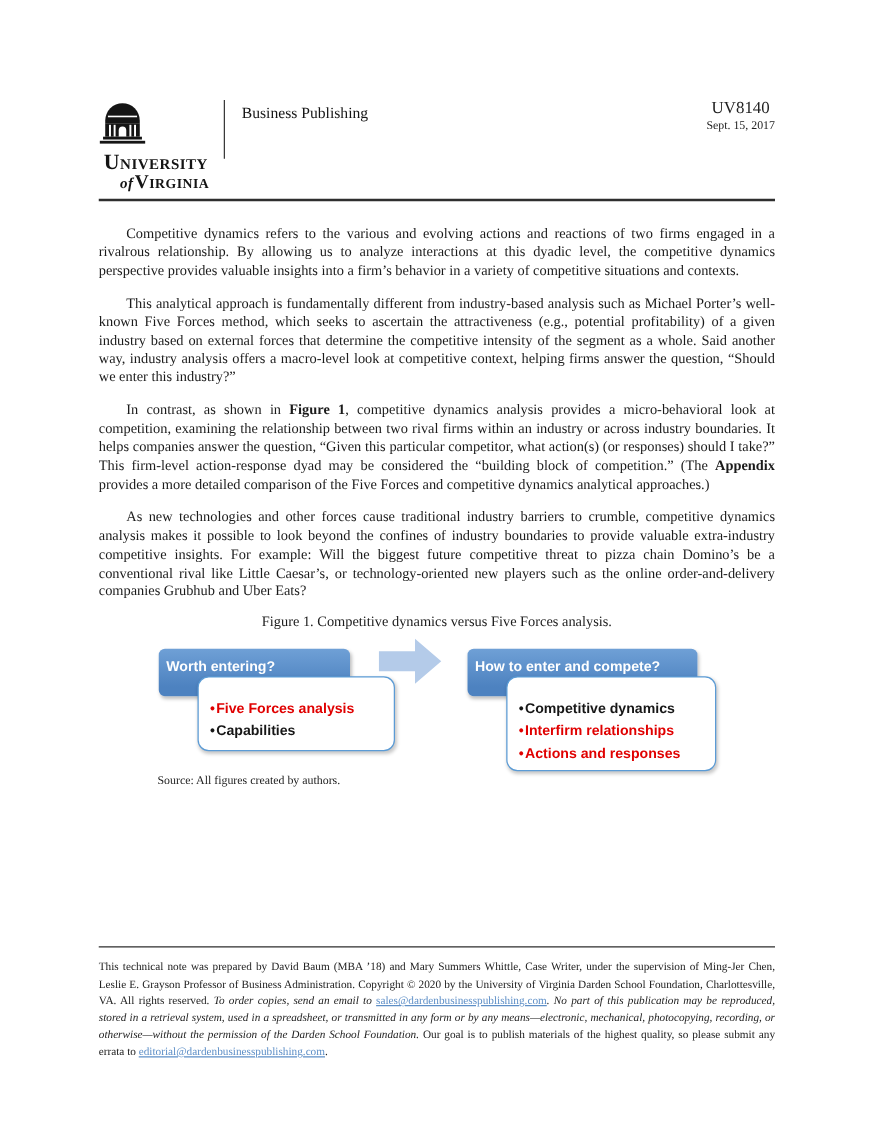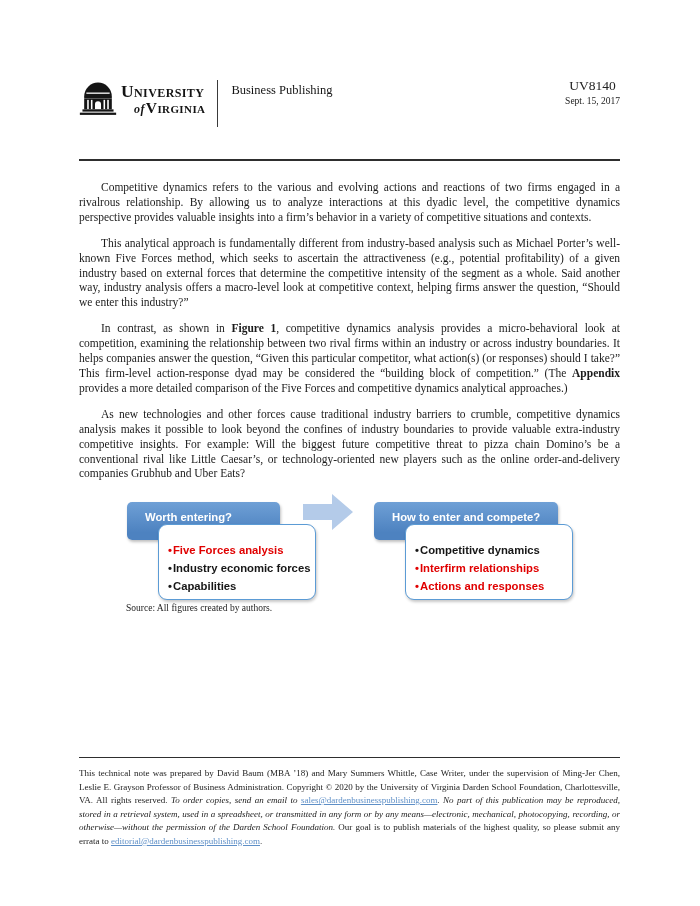--- a/index.html
+++ b/index.html
@@ -3,21 +3,21 @@
 <meta charset="utf-8">
 <style>
   html,body{margin:0;padding:0;background:#ffffff;}
   .page{
     position:relative; width:700px; height:906px; background:#ffffff;
     box-sizing:border-box; padding:0 80px 0 79px; overflow:hidden;
     font-family:"Liberation Serif", serif; color:#1b1b1b;
   }
   
   .header{margin-top:79px; height:52px; display:flex; align-items:flex-start;}
-  .uva-logo{display:flex; align-items:flex-start;}
+  .uva-logo{display:flex; align-items:flex-start;flex-direction:column;}
   .rotunda{width:38px; height:36px; margin-top:2px;}
   .wordmark{margin-left:4px; margin-top:4px; font-weight:bold; color:#141414; line-height:1;}
   .wm1{font-variant:small-caps; font-size:17.5px; letter-spacing:.4px;}
   .wm2{font-variant:small-caps; font-size:15.5px; letter-spacing:.4px; padding-left:13px; margin-top:-1px;}
   .wm-of{font-variant:normal; font-style:italic; font-size:12px; margin-right:1px;}
   .hdr-divider{width:1px; background:#3a3a3a; height:47px; margin:1px 13px 0 12px;}
   .darden{margin-top:1px;}
   .darden-name{font-size:25px; font-weight:bold; letter-spacing:1.2px; line-height:1; color:#141414;}
   .darden-sub{font-size:12.5px; margin-top:3px; color:#141414;}
   .doc-meta{margin-left:auto; text-align:center; color:#222; line-height:1.35; margin-top:-2px;}
@@ -38,21 +38,21 @@
   .para-first{margin-top:19px;}
   .para b{font-weight:bold;}
   
   .fig-caption{font-size:11.5px; text-align:center; margin-top:11px;}
   .fig-canvas{position:relative; height:104px; margin-top:5px;}
   .qbox{
     position:absolute; border-radius:5px; color:#fff;
     font-family:"Liberation Sans", sans-serif; font-weight:bold; font-size:11.3px;
     background:linear-gradient(180deg, var(--header-box-blue-light) 0%, var(--header-box-blue) 80%);
     box-shadow:1px 2px 3px rgba(0,0,0,.25);
-    padding:9px 0 0 18px; box-sizing:border-box; z-index:1;
+    padding:9px 0 0 6px; box-sizing:border-box; z-index:1;
   }
   .qbox-left{left:48px; top:10px; width:153px; height:38px;}
   .qbox-right{left:295px; top:10px; width:184px; height:38px;}
   .ibox{
     position:absolute; background:#fff; border:1.6px solid var(--item-box-border);
     border-radius:9px; box-shadow:1px 2px 3px rgba(0,0,0,.22);
     padding:16px 6px 4px 9px; box-sizing:border-box; z-index:2;
     font-family:"Liberation Sans", sans-serif; font-weight:bold; font-size:11.3px;
     line-height:18px;
   }
@@ -108,26 +108,26 @@
   </header>
 
   <div class="rule rule-top"></div>
   <div class="rule"></div>
 
   <p class="para para-first">Competitive dynamics refers to the various and evolving actions and reactions of two firms engaged in a rivalrous relationship. By allowing us to analyze interactions at this dyadic level, the competitive dynamics perspective provides valuable insights into a firm’s behavior in a variety of competitive situations and contexts.</p>
   <p class="para">This analytical approach is fundamentally different from industry-based analysis such as Michael Porter’s well-known Five Forces method, which seeks to ascertain the attractiveness (e.g., potential profitability) of a given industry based on external forces that determine the competitive intensity of the segment as a whole. Said another way, industry analysis offers a macro-level look at competitive context, helping firms answer the question, “Should we enter this industry?”</p>
   <p class="para"><span>In contrast, as shown in </span><b>Figure 1</b><span>, competitive dynamics analysis provides a micro-behavioral look at competition, examining the relationship between two rival firms within an industry or across industry boundaries. It helps companies answer the question, “Given this particular competitor, what action(s) (or responses) should I take?” This firm-level action-response dyad may be considered the “building block of competition.” (The </span><b>Appendix</b><span> provides a more detailed comparison of the Five Forces and competitive dynamics analytical approaches.)</span></p>
   <p class="para">As new technologies and other forces cause traditional industry barriers to crumble, competitive dynamics analysis makes it possible to look beyond the confines of industry boundaries to provide valuable extra-industry competitive insights. For example: Will the biggest future competitive threat to pizza chain Domino’s be a conventional rival like Little Caesar’s, or technology-oriented new players such as the online order-and-delivery companies Grubhub and Uber Eats?</p>
 
+  <div class="fig-caption">Figure 1. Competitive dynamics versus Five Forces analysis.</div>
 
   <div class="fig-canvas">
     <div class="qbox qbox-left"><span>Worth entering?</span></div>
     <div class="ibox ibox-left">
       <div class="fig-item red">Five Forces analysis</div>
-      <div class="fig-item black">Industry economic forces</div>
       <div class="fig-item black">Capabilities</div>
     </div>
     <svg class="fig-arrow" viewBox="0 0 51 38" aria-hidden="true">
       <polygon points="0,11 29,11 29,1 50,19 29,37 29,27 0,27"></polygon>
     </svg>
     <div class="qbox qbox-right"><span>How to enter and compete?</span></div>
     <div class="ibox ibox-right">
       <div class="fig-item black">Competitive dynamics</div>
       <div class="fig-item red">Interfirm relationships</div>
       <div class="fig-item red">Actions and responses</div>

